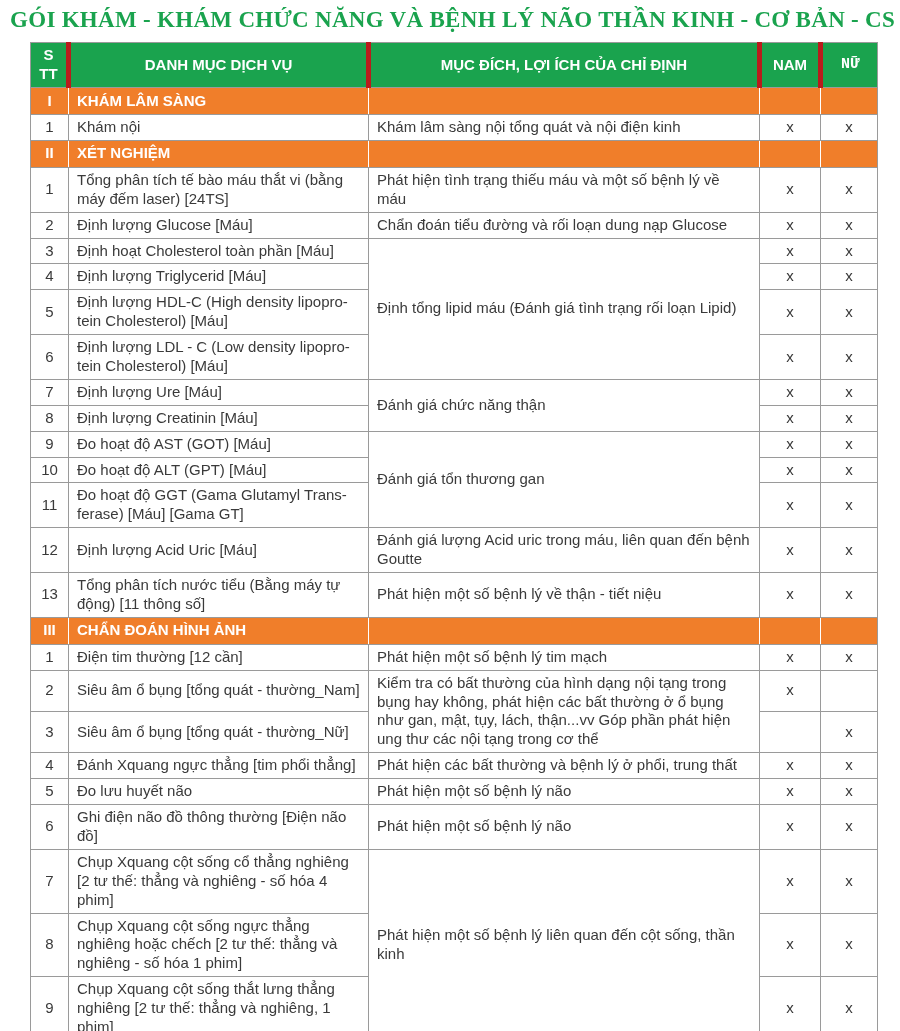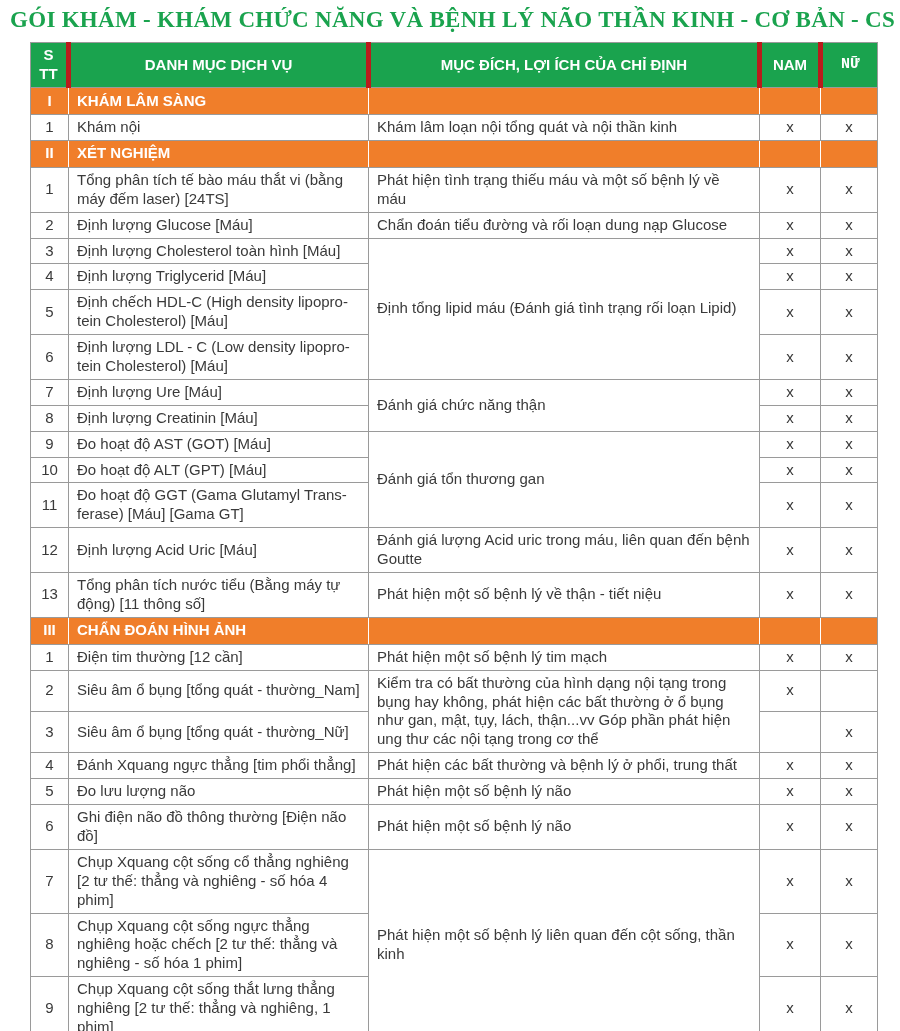--- a/index.html
+++ b/index.html
@@ -98,21 +98,21 @@
       <tr class="section-row">
         <td class="cell-stt">I</td>
         <td class="cell-service">KHÁM LÂM SÀNG</td>
         <td class="cell-purpose"></td>
         <td class="cell-mark"></td>
         <td class="cell-mark"></td>
       </tr>
       <tr>
         <td class="cell-stt">1</td>
         <td class="cell-service">Khám nội</td>
-        <td class="cell-purpose">Khám lâm loạn nội tổng quát và nội thần kinh</td>
+        <td class="cell-purpose">Khám lâm sàng nội tổng quát và nội điện kinh</td>
         <td class="cell-mark">x</td>
         <td class="cell-mark">x</td>
       </tr>
       <tr class="section-row">
         <td class="cell-stt">II</td>
         <td class="cell-service">XÉT NGHIỆM</td>
         <td class="cell-purpose"></td>
         <td class="cell-mark"></td>
         <td class="cell-mark"></td>
       </tr>
@@ -125,34 +125,34 @@
       </tr>
       <tr>
         <td class="cell-stt">2</td>
         <td class="cell-service">Định lượng Glucose [Máu]</td>
         <td class="cell-purpose">Chẩn đoán tiểu đường và rối loạn dung nạp Glucose</td>
         <td class="cell-mark">x</td>
         <td class="cell-mark">x</td>
       </tr>
       <tr>
         <td class="cell-stt">3</td>
-        <td class="cell-service">Định lượng Cholesterol toàn hình [Máu]</td>
+        <td class="cell-service">Định hoạt Cholesterol toàn phần [Máu]</td>
         <td class="cell-purpose" rowspan="4">Định tổng lipid máu (Đánh giá tình trạng rối loạn Lipid)</td>
         <td class="cell-mark">x</td>
         <td class="cell-mark">x</td>
       </tr>
       <tr>
         <td class="cell-stt">4</td>
         <td class="cell-service">Định lượng Triglycerid [Máu]</td>
         <td class="cell-mark">x</td>
         <td class="cell-mark">x</td>
       </tr>
       <tr>
         <td class="cell-stt">5</td>
-        <td class="cell-service">Định chếch HDL-C (High density lipopro-tein Cholesterol) [Máu]</td>
+        <td class="cell-service">Định lượng HDL-C (High density lipopro-tein Cholesterol) [Máu]</td>
         <td class="cell-mark">x</td>
         <td class="cell-mark">x</td>
       </tr>
       <tr>
         <td class="cell-stt">6</td>
         <td class="cell-service">Định lượng LDL - C (Low density lipopro-tein Cholesterol) [Máu]</td>
         <td class="cell-mark">x</td>
         <td class="cell-mark">x</td>
       </tr>
       <tr>
@@ -230,21 +230,21 @@
       </tr>
       <tr>
         <td class="cell-stt">4</td>
         <td class="cell-service">Đánh Xquang ngực thẳng [tim phổi thẳng]</td>
         <td class="cell-purpose">Phát hiện các bất thường và bệnh lý ở phổi, trung thất</td>
         <td class="cell-mark">x</td>
         <td class="cell-mark">x</td>
       </tr>
       <tr>
         <td class="cell-stt">5</td>
-        <td class="cell-service">Đo lưu lượng não</td>
+        <td class="cell-service">Đo lưu huyết não</td>
         <td class="cell-purpose">Phát hiện một số bệnh lý não</td>
         <td class="cell-mark">x</td>
         <td class="cell-mark">x</td>
       </tr>
       <tr>
         <td class="cell-stt">6</td>
         <td class="cell-service">Ghi điện não đồ thông thường [Điện não đồ]</td>
         <td class="cell-purpose">Phát hiện một số bệnh lý não</td>
         <td class="cell-mark">x</td>
         <td class="cell-mark">x</td>

